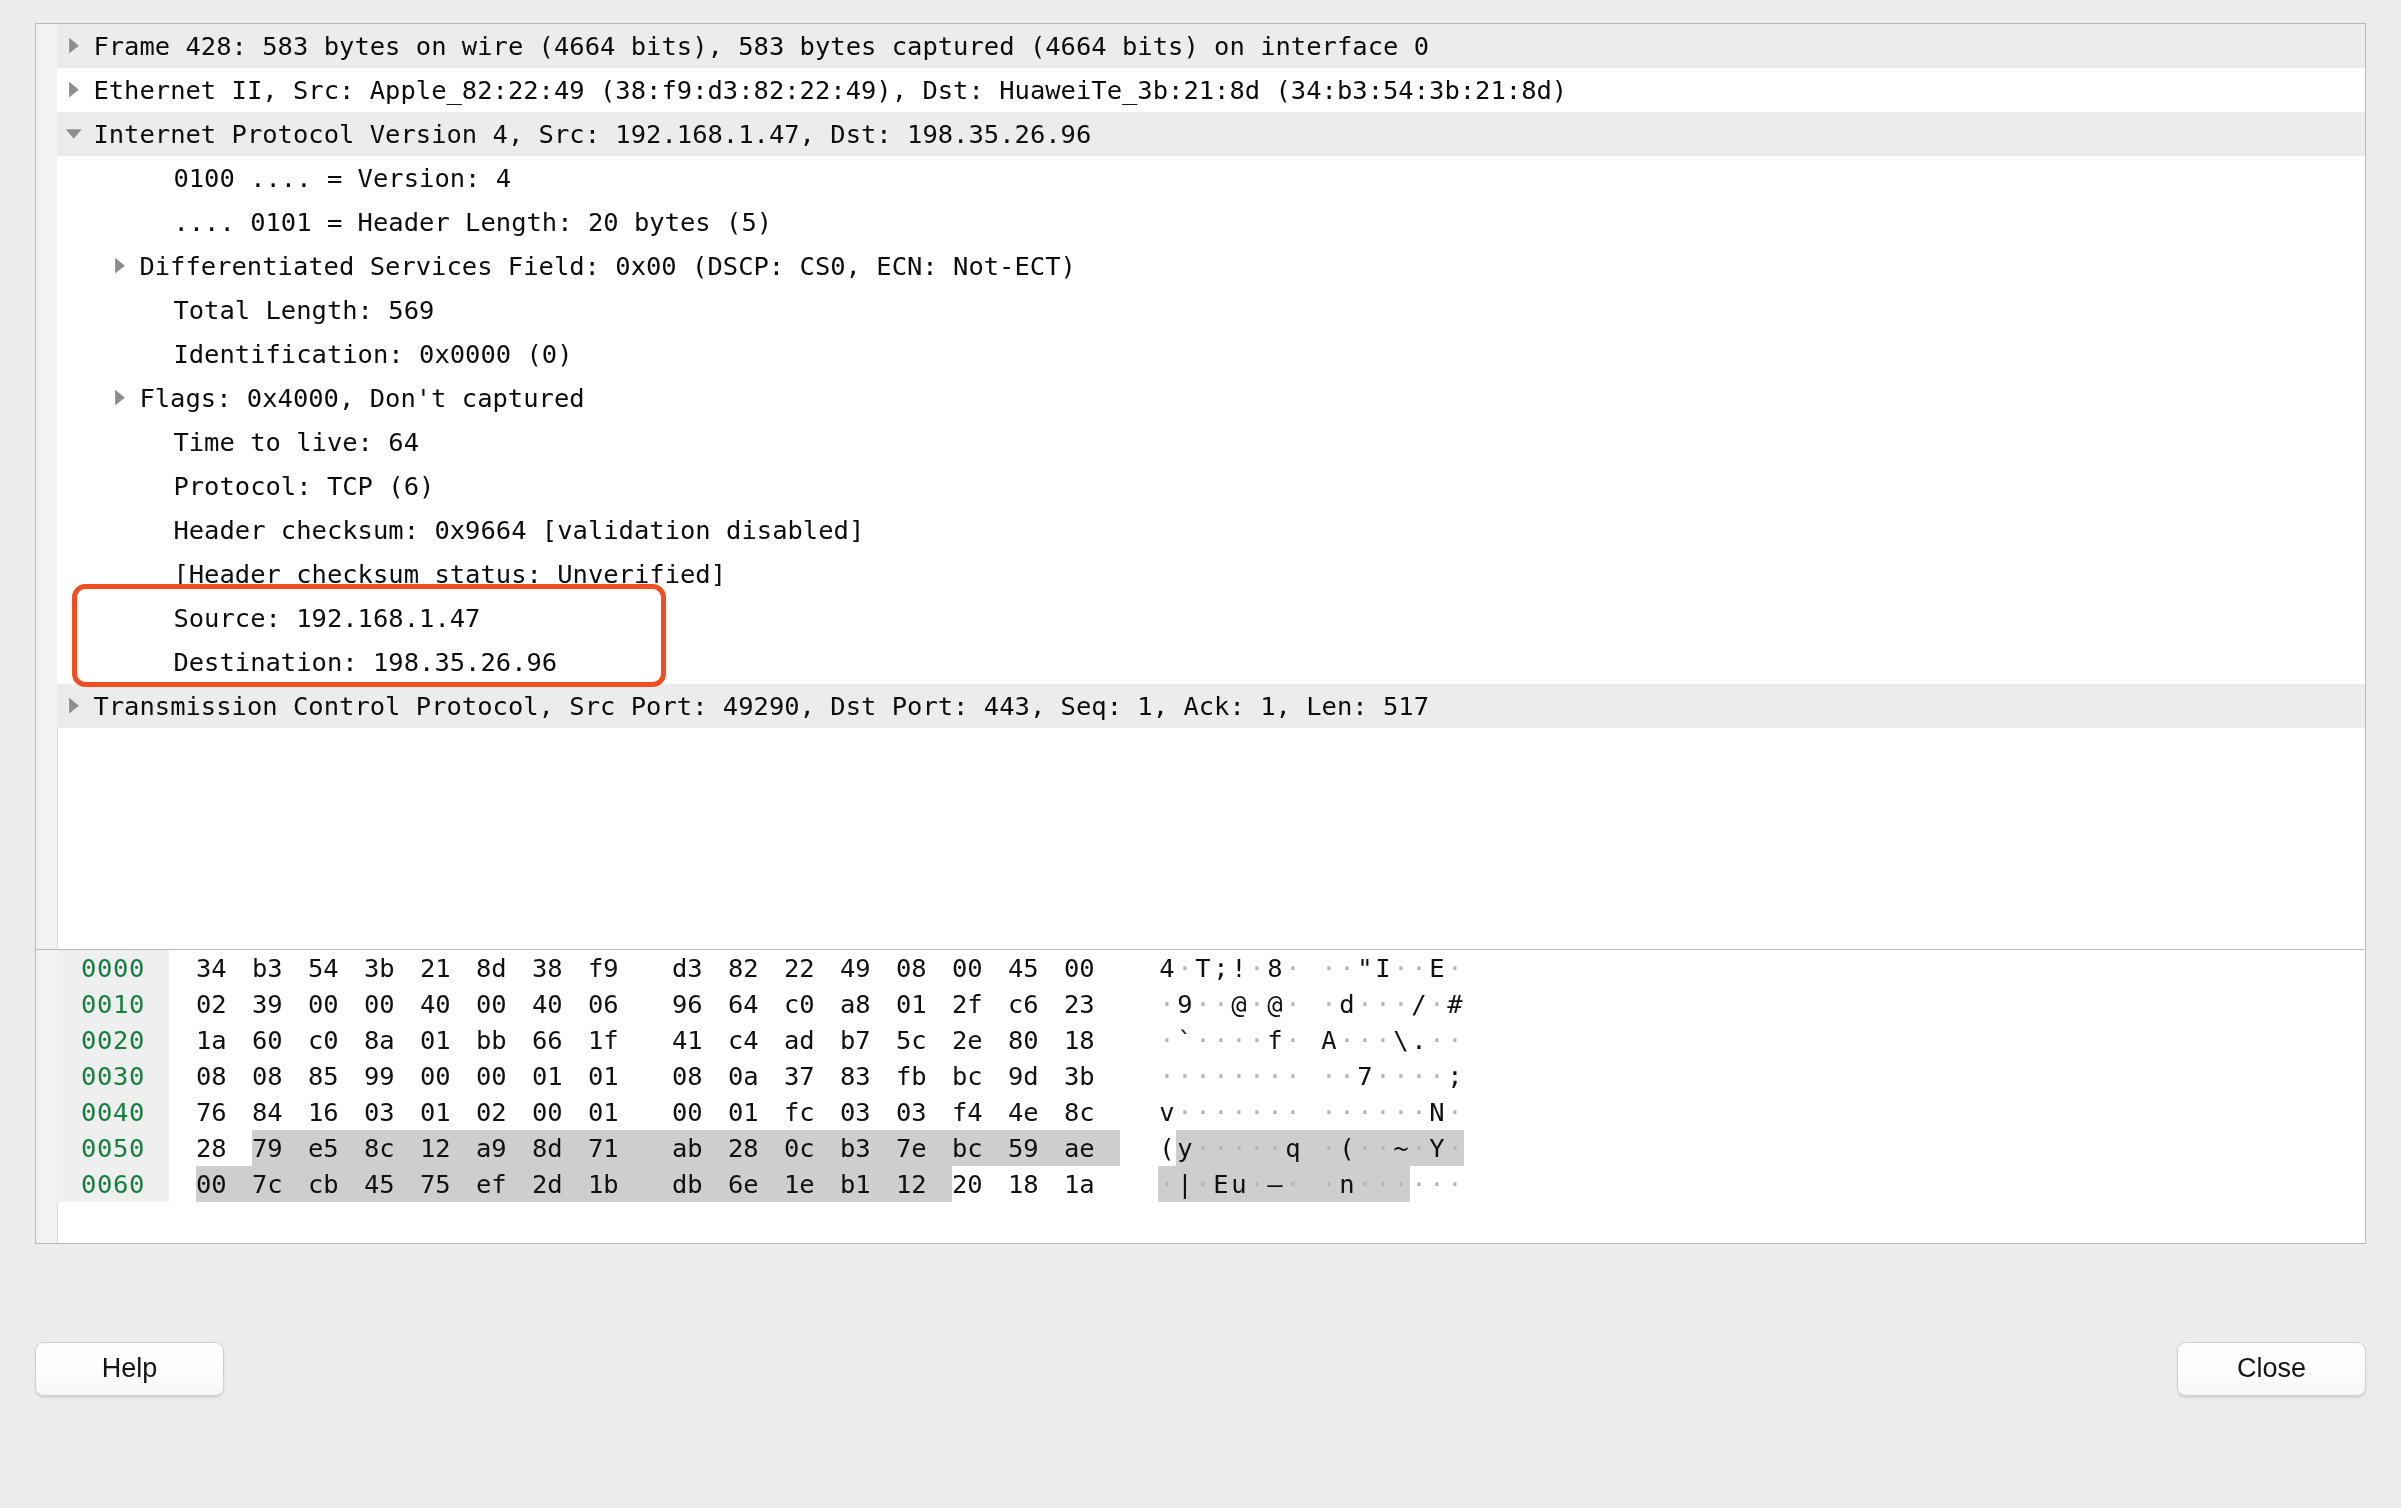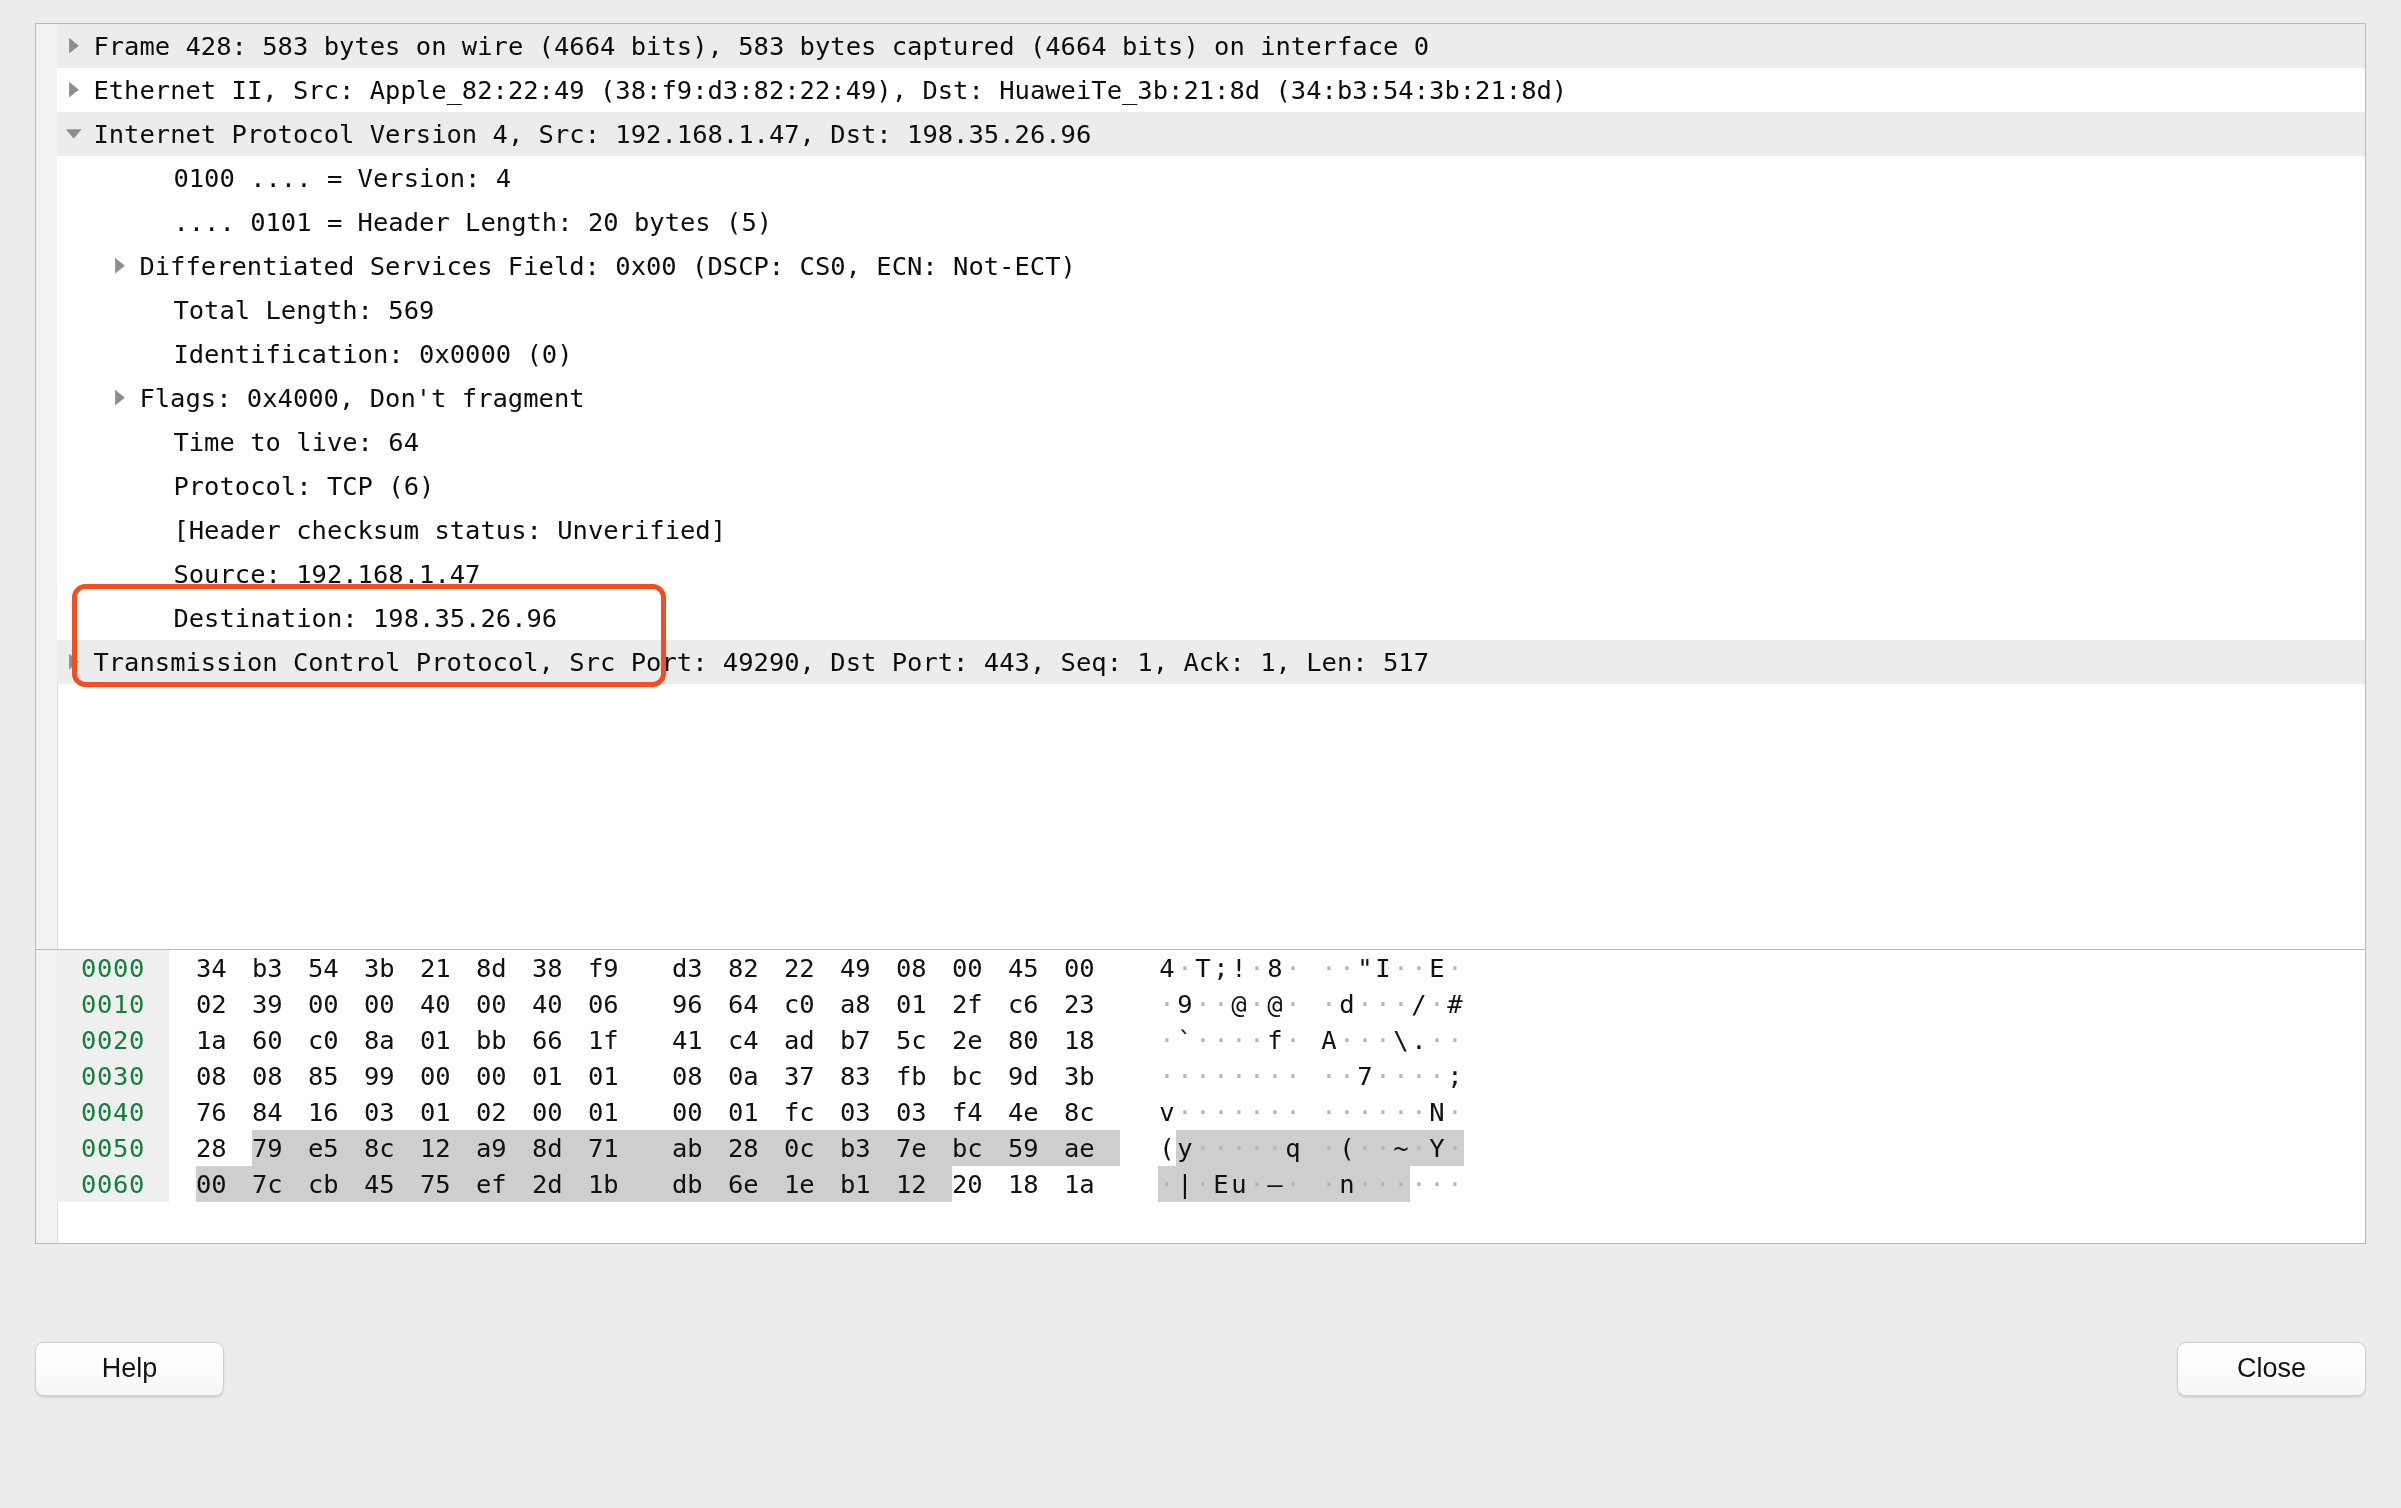--- a/index.html
+++ b/index.html
@@ -272,29 +272,33 @@
             <div class="trow" style="padding-left: 80px;">
               <span class="twist"></span>
               <span class="tlabel">Identification: 0x0000 (0)</span>
             </div>
             <div class="trow" style="padding-left: 46px;">
               <span class="twist">
                 <svg width="16" height="19.4" viewBox="0 0 26 32">
                   <path d="M5 3 L21 16 L5 29 Z" fill="#8e8e8e"></path>
                 </svg>
               </span>
-              <span class="tlabel">Flags: 0x4000, Don't fragment</span>
+              <span class="tlabel">Flags: 0x4000, Don't captured</span>
             </div>
             <div class="trow" style="padding-left: 80px;">
               <span class="twist"></span>
               <span class="tlabel">Time to live: 64</span>
             </div>
             <div class="trow" style="padding-left: 80px;">
               <span class="twist"></span>
               <span class="tlabel">Protocol: TCP (6)</span>
+            </div>
+            <div class="trow" style="padding-left: 80px;">
+              <span class="twist"></span>
+              <span class="tlabel">Header checksum: 0x9664 [validation disabled]</span>
             </div>
             <div class="trow" style="padding-left: 80px;">
               <span class="twist"></span>
               <span class="tlabel">[Header checksum status: Unverified]</span>
             </div>
             <div class="trow" style="padding-left: 80px;">
               <span class="twist"></span>
               <span class="tlabel">Source: 192.168.1.47</span>
             </div>
             <div class="trow" style="padding-left: 80px;">

